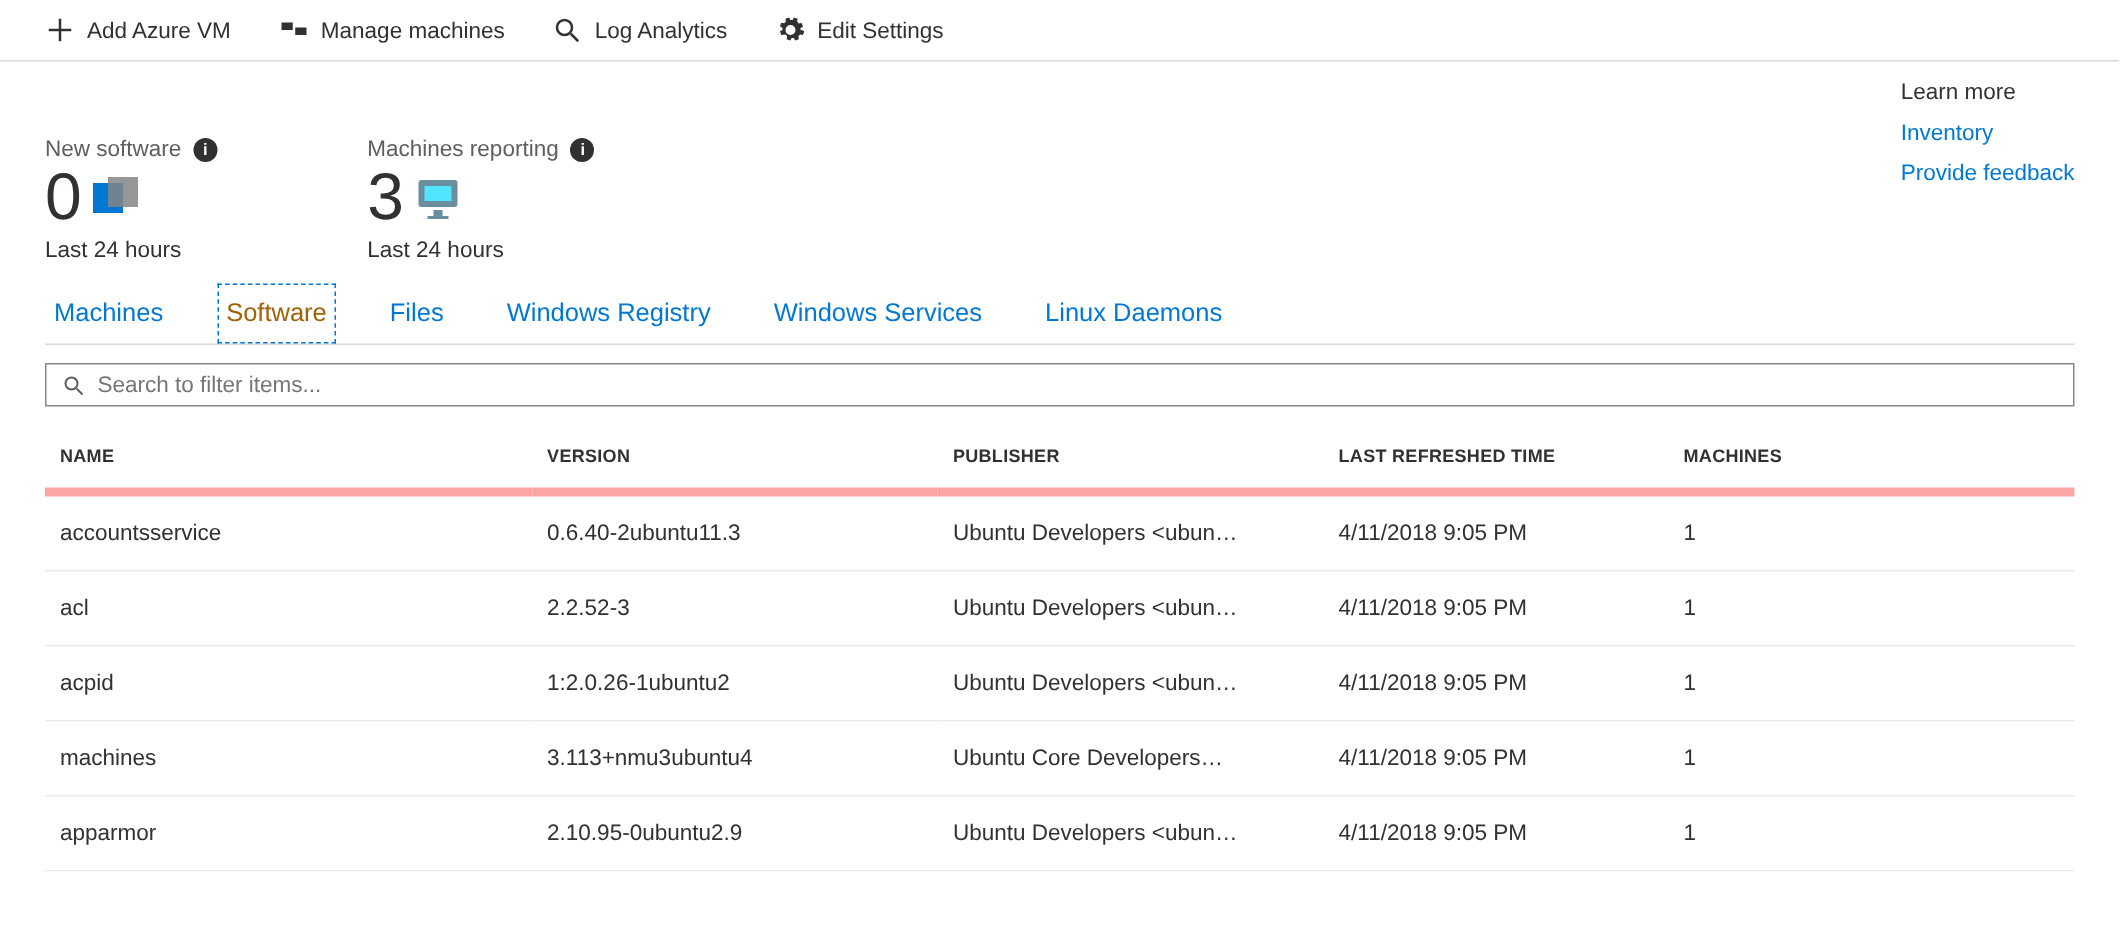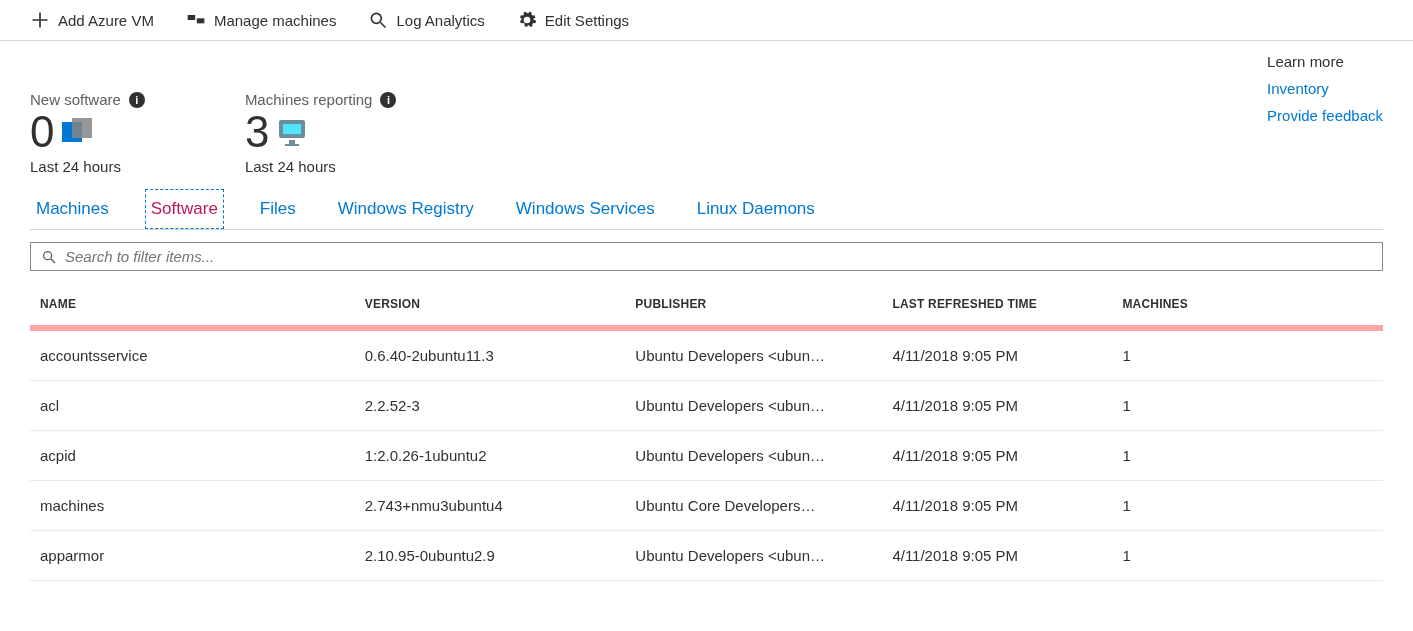--- a/index.html
+++ b/index.html
@@ -52,33 +52,33 @@
       border-bottom: 1px solid #d6d6d6;
       align-items: flex-end;
     }
     .tab {
       padding: 10px 6px;
       font-size: 17px;
       color: #0078d4;
       cursor: pointer;
     }
     .tab.active {
-      color: #be185d;
+      color: #a16207;
       outline: 1px dashed #0078d4;
       outline-offset: -1px;
     }
     .search-wrap { margin: 12px 30px; }
     .search-box {
       display: flex; align-items: center;
       border: 1px solid #8a8886; padding: 5px 10px;
       gap: 8px;
     }
     .search-box input {
       border: none; outline: none; flex: 1; font-size: 15px;
-      font-style: italic; color: #605e5c;
+      color: #605e5c;
     }
     .table { width: calc(100% - 60px); margin: 0 30px; border-collapse: collapse; }
     .table th {
       text-align: left; font-size: 12px; font-weight: 700;
       padding: 14px 10px; color: #323130; letter-spacing: 0.2px;
       border-bottom: 6px solid #fca5a5;
     }
     .table td {
       padding: 16px 10px; font-size: 15px; color: #323130;
       border-bottom: 1px solid #eaeaea;
@@ -216,21 +216,21 @@
       </tr>
       <tr>
         <td>acpid</td>
         <td>1:2.0.26-1ubuntu2</td>
         <td>Ubuntu Developers &lt;ubun…</td>
         <td>4/11/2018 9:05 PM</td>
         <td>1</td>
       </tr>
       <tr>
         <td>machines</td>
-        <td>2.743+nmu3ubuntu4</td>
+        <td>3.113+nmu3ubuntu4</td>
         <td>Ubuntu Core Developers…</td>
         <td>4/11/2018 9:05 PM</td>
         <td>1</td>
       </tr>
       <tr>
         <td>apparmor</td>
         <td>2.10.95-0ubuntu2.9</td>
         <td>Ubuntu Developers &lt;ubun…</td>
         <td>4/11/2018 9:05 PM</td>
         <td>1</td>

